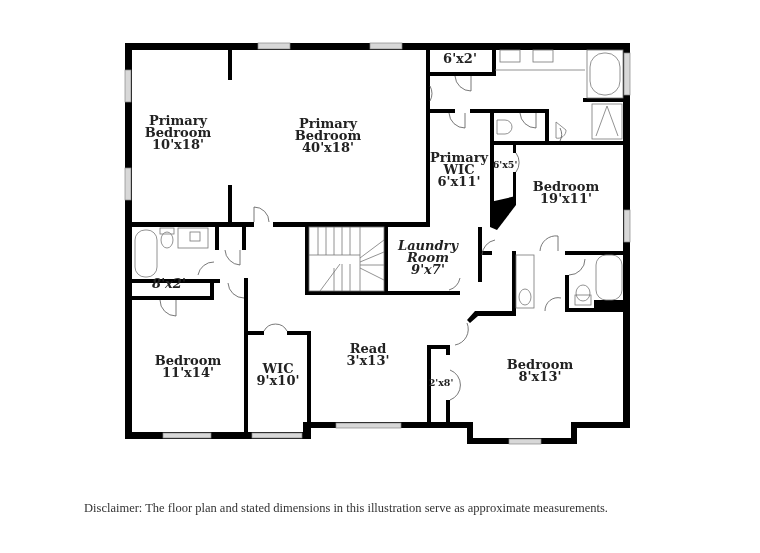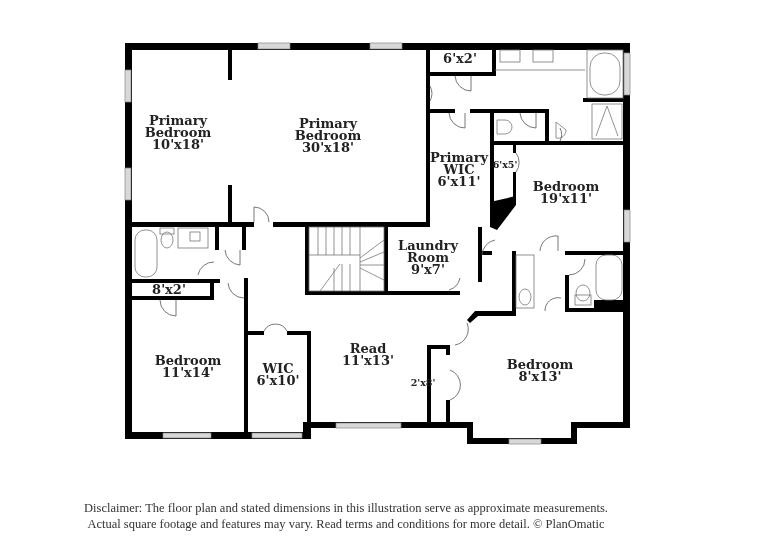--- a/index.html
+++ b/index.html
@@ -177,21 +177,21 @@
 
 <div class="room-label" style="left:178px; top:133px;">
   <span>Primary</span>
   <span>Bedroom</span>
   <span>10'x18'</span>
 </div>
 
 <div class="room-label" style="left:328px; top:136px;">
   <span>Primary</span>
   <span>Bedroom</span>
-  <span>30'x18'</span>
+  <span>40'x18'</span>
 </div>
 
 <div class="room-label" style="left:460px; top:59px;">
   <span>6'x2'</span>
 </div>
 
 <div class="room-label" style="left:459px; top:170px;">
   <span>Primary</span>
   <span>WIC</span>
   <span>6'x11'</span>
@@ -199,50 +199,49 @@
 
 <div class="room-label small" style="left:505px; top:164px;">
   <span>6'x5'</span>
 </div>
 
 <div class="room-label" style="left:566px; top:193px;">
   <span>Bedroom</span>
   <span>19'x11'</span>
 </div>
 
-<div class="room-label" style="left:428px; top:258px;">
+<div class="room-label" style="left:428px; top:258px;font-style:italic;">
   <span>Laundry</span>
   <span>Room</span>
   <span>9'x7'</span>
 </div>
 
-<div class="room-label" style="left:169px; top:290px;">
+<div class="room-label" style="left:169px; top:284px;font-style:italic;">
   <span>8'x2'</span>
 </div>
 
 <div class="room-label" style="left:188px; top:367px;">
   <span>Bedroom</span>
   <span>11'x14'</span>
 </div>
 
 <div class="room-label" style="left:278px; top:375px;">
   <span>WIC</span>
-  <span>6'x10'</span>
+  <span>9'x10'</span>
 </div>
 
 <div class="room-label" style="left:368px; top:355px;">
   <span>Read</span>
-  <span>11'x13'</span>
-</div>
-
-<div class="room-label small" style="left:423px; top:382px;">
+  <span>3'x13'</span>
+</div>
+
+<div class="room-label small" style="left:441px; top:382px;">
   <span>2'x8'</span>
 </div>
 
 <div class="room-label" style="left:540px; top:371px;">
   <span>Bedroom</span>
   <span>8'x13'</span>
 </div>
 
 <div class="disclaimer">
   <span>Disclaimer: The floor plan and stated dimensions in this illustration serve as approximate measurements.</span>
-  <span>Actual square footage and features may vary. Read terms and conditions for more detail. © PlanOmatic</span>
 </div>
 
 </body></html>

